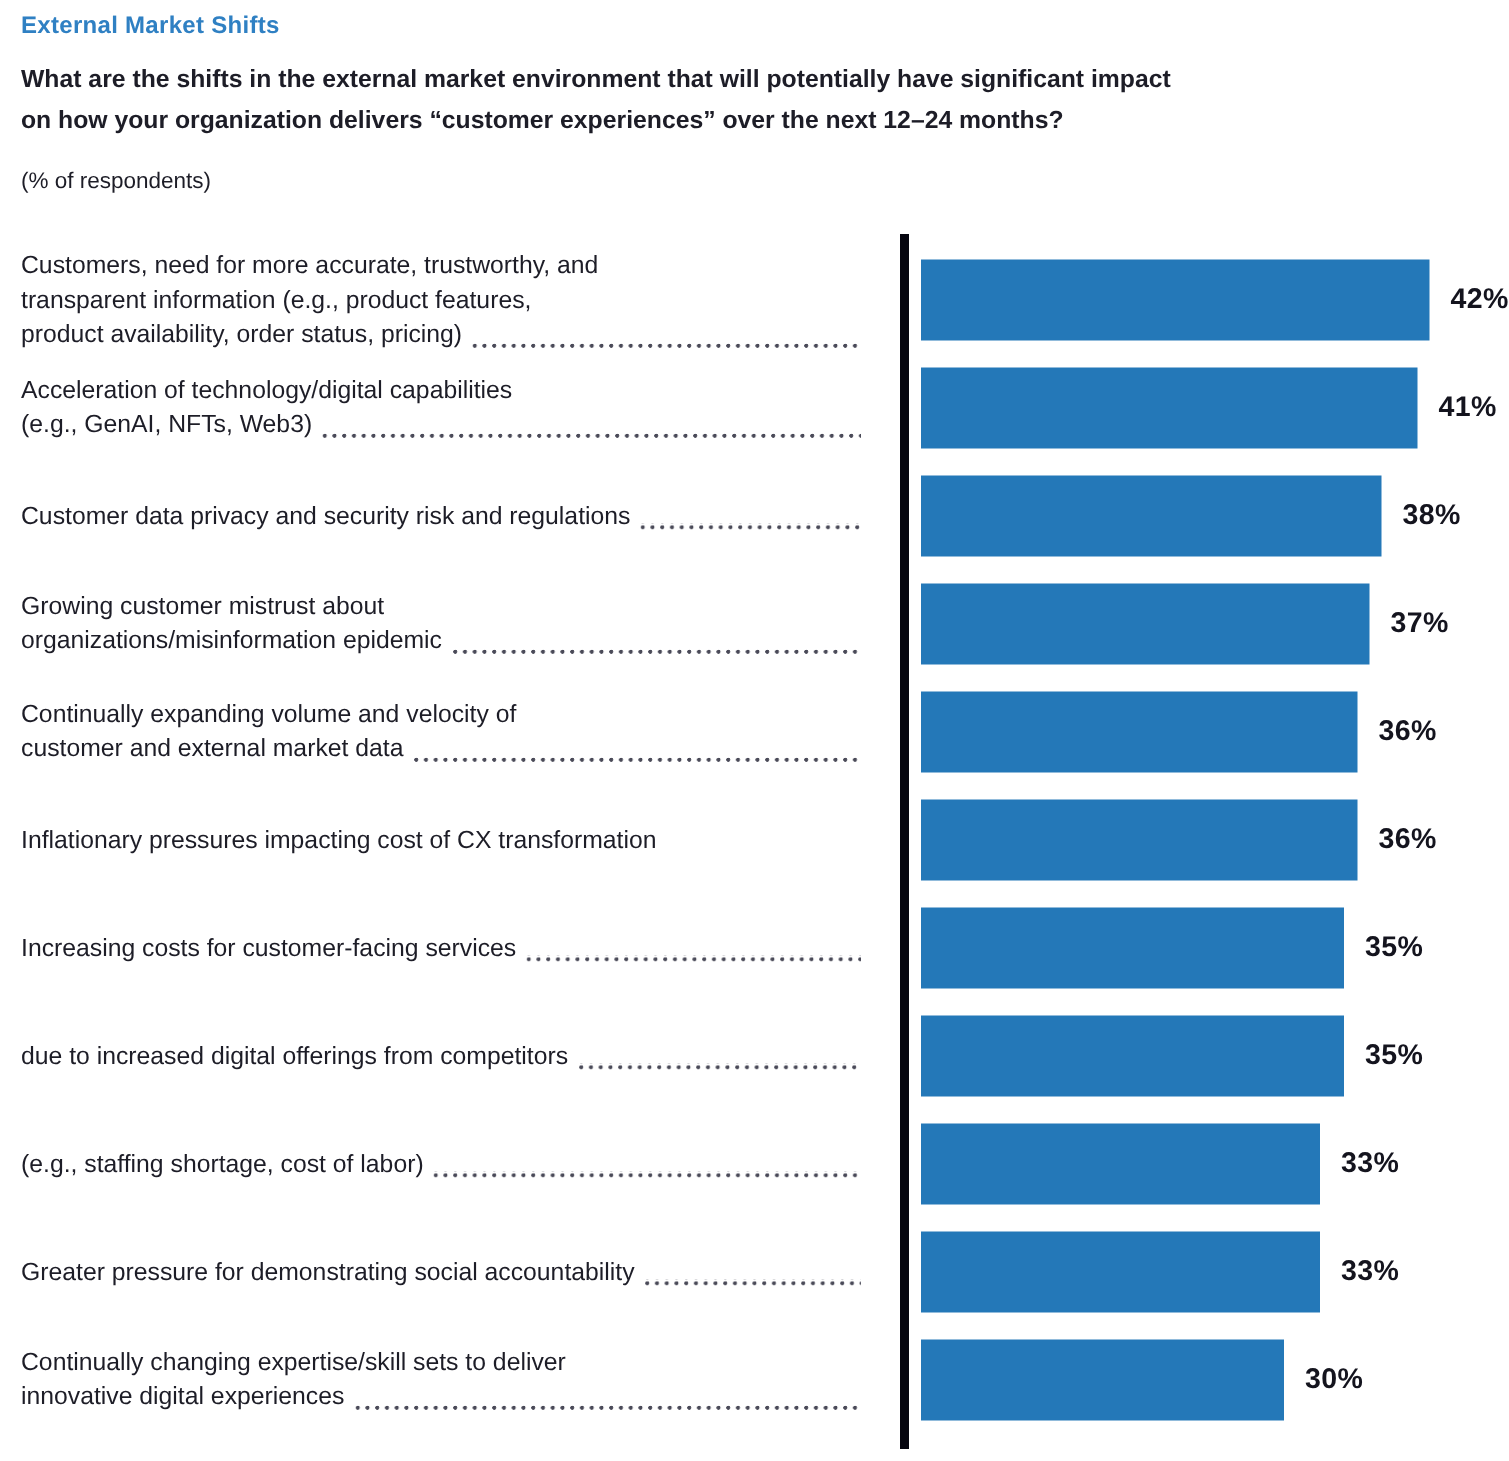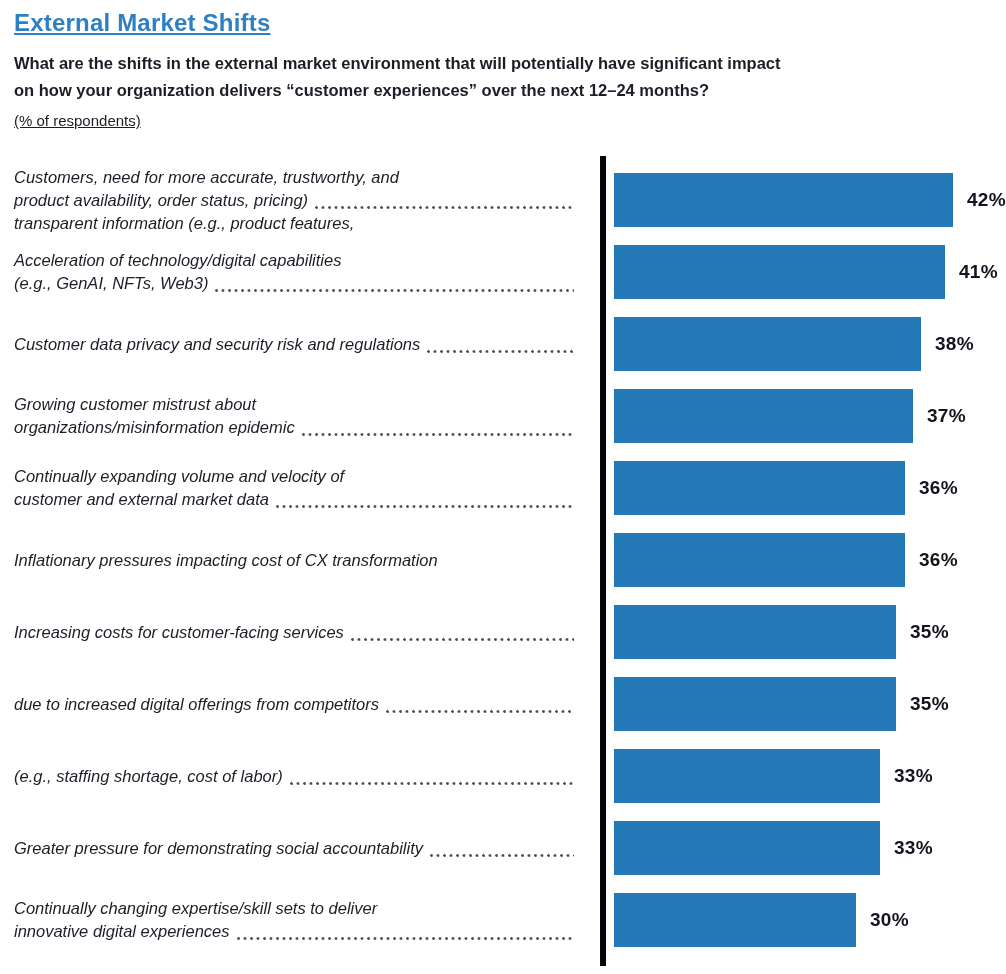--- a/index.html
+++ b/index.html
@@ -8,57 +8,54 @@
     width: 1006px; height: 974px;
     background: #ffffff;
     font-family: "Liberation Sans", sans-serif;
     color: #1d1d27;
     overflow: hidden;
   }
   .page { padding: 9px 0 0 14px; width: 1006px; }
 
   .title {
     margin: 0 0 13px 0;
-    font-size: 24px;
+    font-size: 16px;
     font-weight: 700;
     color: #2f80c3;
     letter-spacing: 0.2px;
-    text-decoration: underline;
   }
   .question-line {
     font-size: 16.5px;
     line-height: 27px;
     color: #1d1d27;
     font-weight: bold;
   }
   .note {
-    margin-top: 7px;
+    margin-top: 17px;
     font-size: 15px;
     line-height: 20px;
     color: #1d1d27;
-    text-decoration: underline;
   }
 
   .chart { position: relative; margin-top: 33px; width: 992px; }
   .axis-line {
     position: absolute;
     left: 586px;
     top: -8px;
     bottom: -10px;
     width: 6px;
     background: #05050f;
   }
   .rows { display: block; }
   .row { display: flex; align-items: center; min-height: 72px; }
   .label-lines {
     width: 564px;
     font-size: 16.5px;
     line-height: 23px;
     color: #1d1d27;
-    font-style: italic;
   }
   .label-line.last { display: flex; }
   .label-line.last > span:first-child { white-space: nowrap; }
   .leader {
     flex: 1;
     align-self: flex-end;
     height: 4px;
     margin: 0 4px 3px 7px;
     background-image: radial-gradient(circle at 1.5px 2.5px, #4a4a58 1.15px, transparent 1.55px);
     background-size: 6.5px 4px;
@@ -87,25 +84,25 @@
   </div>
 
   <div class="note">(% of respondents)</div>
 
   <div class="chart">
     <div class="axis-line" style="background: rgb(5, 5, 15);"></div>
     <div class="rows">
   <div class="row">
     <div class="label-lines">
             <div class="label-line">Customers, need for more accurate, trustworthy, and</div>
+            <div class="label-line">transparent information (e.g., product features,</div>
             <div class="label-line last">
               <span>product availability, order status, pricing)</span>
               <span class="leader"></span>
             </div>
-            <div class="label-line">transparent information (e.g., product features,</div>
           </div>
     <div class="bar-cell">
       <div class="bar" style="width: 339px; background: rgb(36, 120, 184);"></div>
       <div class="value-label">42%</div>
     </div>
   </div>
 
   <div class="row">
     <div class="label-lines">
             <div class="label-line">Acceleration of technology/digital capabilities</div>

